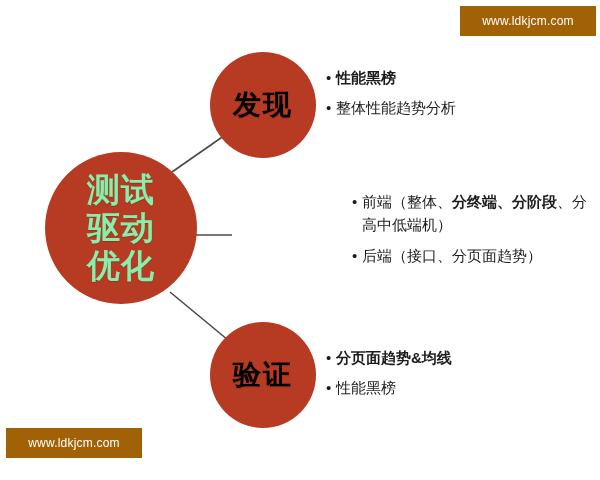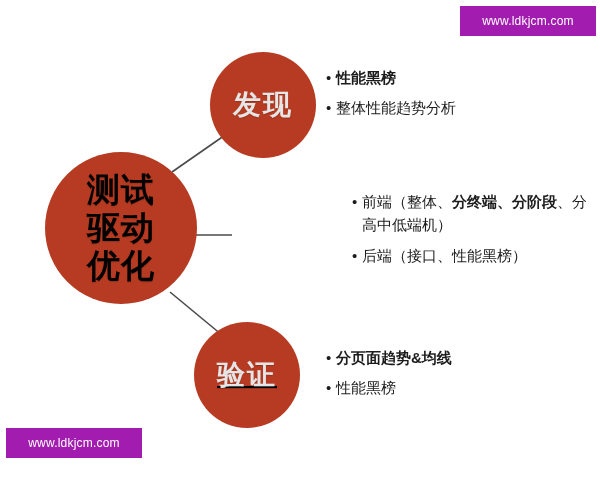--- a/index.html
+++ b/index.html
@@ -43,41 +43,41 @@
   }
 
   .hub {
     left: 45px;
     top: 152px;
     width: 152px;
     height: 152px;
   }
 
   .hub-label {
-    color: #000000;
+    color: #86efac;
     font-size: 33px;
     font-weight: bold;
     line-height: 1.16;
     text-align: center;
     letter-spacing: 1px;
     white-space: pre-line;
     text-shadow: 0 1px 1px rgba(90, 20, 10, 0.28);
   }
 
   .satellite {
     width: 106px;
     height: 106px;
   }
 
   .sat-1 { left: 210px; top: 52px; }
   .sat-2 { left: 228px; top: 182px; }
-  .sat-3 { left: 194px; top: 322px; text-decoration: underline; }
+  .sat-3 { left: 210px; top: 322px; }
 
   .sat-label {
-    color: #e5e5e5;
+    color: #000000;
     font-size: 28px;
     font-weight: bold;
     letter-spacing: 2px;
     text-shadow: 0 1px 1px rgba(90, 20, 10, 0.28);
   }
 
   
   .bullets {
     position: absolute;
     color: #1c1c1c;
@@ -113,21 +113,21 @@
   }
 
   .seg-normal {
     font-weight: normal;
     text-align: right;
   }
 
   
   .watermark {
     position: absolute;
-    background: #a21caf;
+    background: #a16207;
     color: #ffffff;
     font-size: 12px;
     letter-spacing: 0.2px;
     display: flex;
     align-items: center;
     justify-content: center;
   }
 
   .watermark-tr {
     right: 4px;
@@ -174,21 +174,21 @@
     </div>
   </div>
 
   <div class="bullets bullets-2">
     <div class="bullet-row">
       <span class="bullet-dot">•</span>
       <span class="bullet-text"><span class="seg-normal">前端（整体、</span><span class="seg-bold">分终端、</span><span class="seg-bold">分阶段</span><span class="seg-normal">、分高中低端机）</span></span>
     </div>
     <div class="bullet-row">
       <span class="bullet-dot">•</span>
-      <span class="bullet-text"><span class="seg-normal">后端（接口、性能黑榜）</span></span>
+      <span class="bullet-text"><span class="seg-normal">后端（接口、分页面趋势）</span></span>
     </div>
   </div>
 
   <div class="node-circle satellite sat-3">
     <span class="sat-label">验证</span>
   </div>
   <div class="bullets bullets-3">
     <div class="bullet-row">
       <span class="bullet-dot">•</span>
       <span class="bullet-text bold">分页面趋势&amp;均线</span>

